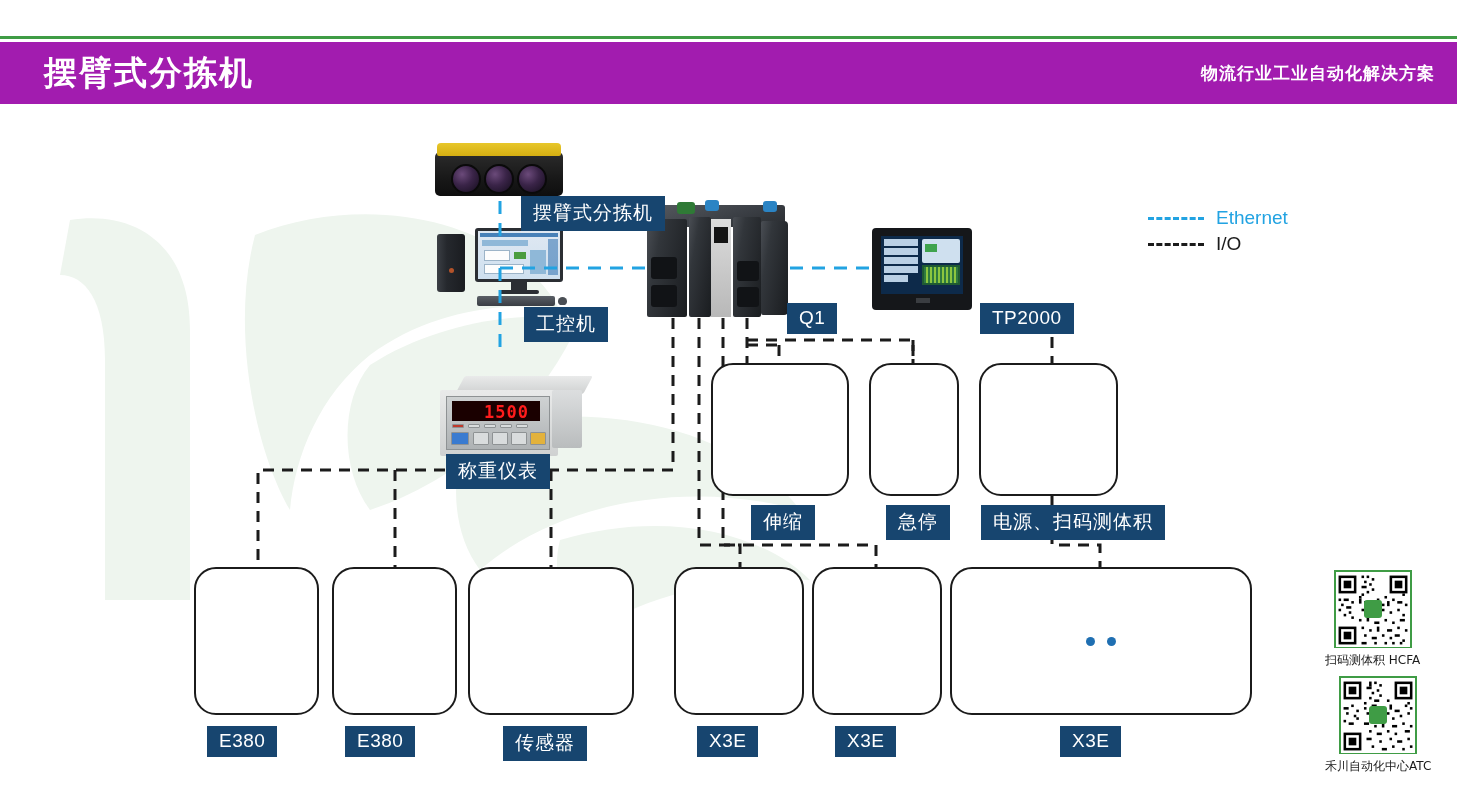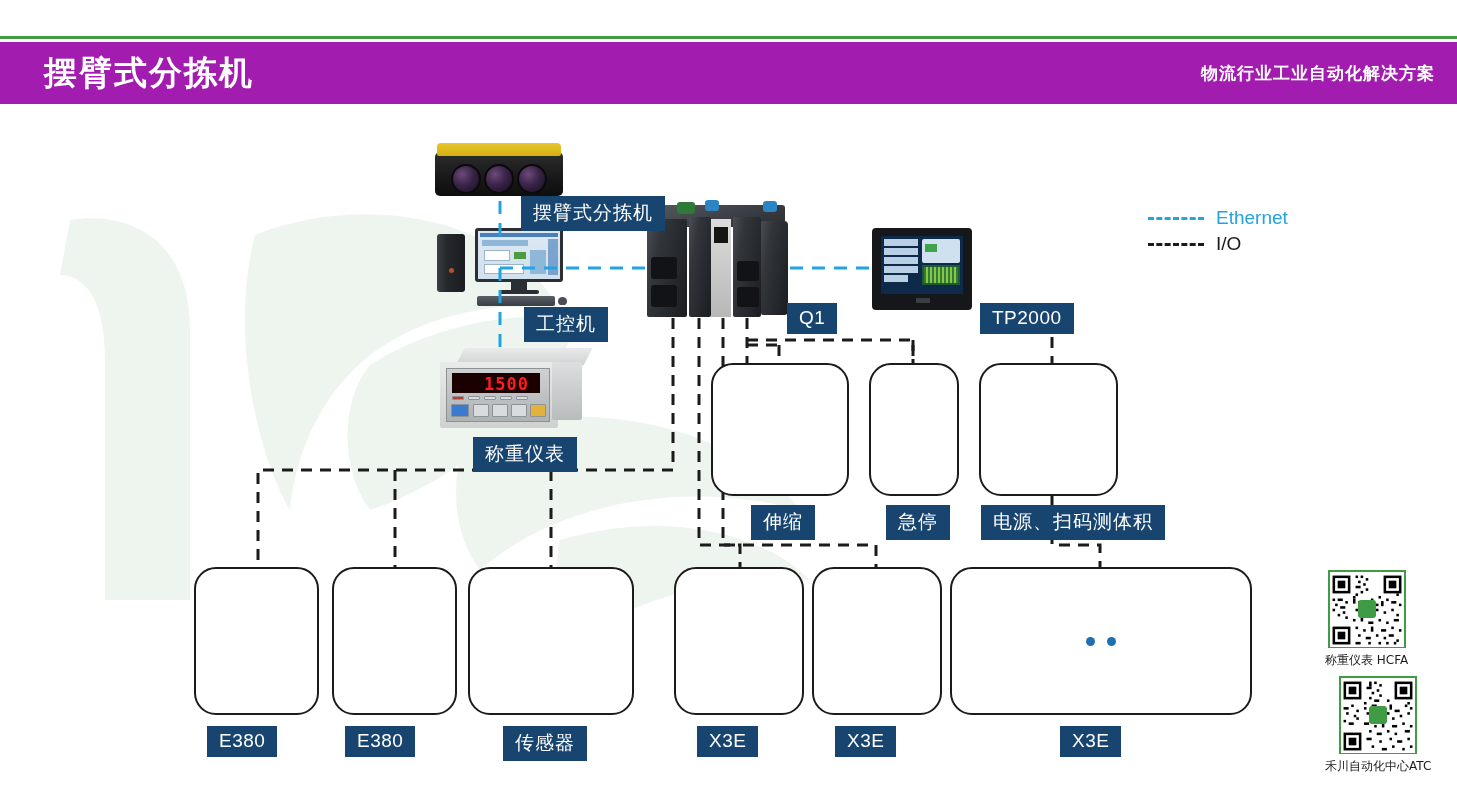--- a/index.html
+++ b/index.html
@@ -337,39 +337,39 @@
       <div class="hmi-cell" style="left:41px; top:3px; width:38px; height:24px; background:#cfe0ef; border-radius:2px;"></div>
       <div class="hmi-cell" style="left:44px; top:8px; width:12px; height:8px; background:#3fa34d;"></div>
       <div class="hmi-cell" style="left:41px; top:29px; width:38px; height:20px; background:#1f5a33;"></div>
       <div class="hmi-cell" style="left:43px; top:31px; width:34px; height:16px; background:repeating-linear-gradient(90deg,#2f7a3e 0 2px,#8cc63f 2px 4px);"></div>
     </div>
   </div>
   <div class="hmi-cell" style="left:44px; top:70px; width:14px; height:5px; background:#3a3d41;"></div>
 </div>
 <div class="nlabel lat" style="left:980px; top:303px;">TP2000</div>
 
-<div class="art" style="left:440px; top:348px; width:150px; height:85px;">
+<div class="art" style="left:440px; top:376px; width:150px; height:85px;">
   <div class="wi-case" style="left:20px; top:0; width:128px; height:18px; transform:skewX(-28deg);"></div>
   <div class="wi-case" style="left:0; top:14px; width:118px; height:66px;"></div>
   <div class="wi-case" style="left:112px; top:14px; width:30px; height:58px; background:linear-gradient(180deg,#dcdedf,#b9bcbd);"></div>
   <div class="wi-face" style="left:6px; top:20px; width:104px; height:54px;"></div>
   <div class="wi-led" style="left:12px; top:25px; width:88px; height:20px;"></div>
   <div class="wi-digit" style="left:44px; top:26px; font-size:17px; letter-spacing:1px;">1500</div>
   <div class="wi-btn" style="left:12px; top:48px; width:12px; height:4px; background:#c0392b;"></div>
   <div class="wi-btn" style="left:28px; top:48px; width:12px; height:4px;"></div>
   <div class="wi-btn" style="left:44px; top:48px; width:12px; height:4px;"></div>
   <div class="wi-btn" style="left:60px; top:48px; width:12px; height:4px;"></div>
   <div class="wi-btn" style="left:76px; top:48px; width:12px; height:4px;"></div>
   <div class="wi-btn blue" style="left:11px; top:56px; width:18px; height:13px;"></div>
   <div class="wi-btn" style="left:33px; top:56px; width:16px; height:13px;"></div>
   <div class="wi-btn" style="left:52px; top:56px; width:16px; height:13px;"></div>
   <div class="wi-btn" style="left:71px; top:56px; width:16px; height:13px;"></div>
   <div class="wi-btn yellow" style="left:90px; top:56px; width:16px; height:13px;"></div>
 </div>
-<div class="nlabel" style="left:446px; top:437px;margin-left:27px;">称重仪表</div>
+<div class="nlabel" style="left:446px; top:454px;">称重仪表</div>
 
 <div class="dbox" style="left:711px; top:363px; width:138px; height:133px;"></div>
 <div class="art" style="left:727px; top:378px; width:106px; height:100px;">
   <div class="pb-cap pb-green" style="left:3px; top:3px; width:42px; height:20px;"></div>
   <div class="pb-barrel" style="left:3px; top:14px; width:42px; height:40px;"></div>
   <div class="pb-clip" style="left:1px; top:50px; width:46px; height:9px; border-radius:3px;"></div>
   <div class="pb-barrel" style="left:6px; top:56px; width:36px; height:22px;"></div>
   <div class="pb-base" style="left:7px; top:74px; width:20px; height:16px;"></div>
   <div class="pb-cap pb-green" style="left:57px; top:3px; width:42px; height:20px;"></div>
   <div class="pb-barrel" style="left:57px; top:14px; width:42px; height:40px;"></div>
@@ -613,21 +613,21 @@
           <rect x="19" y="27" width="1" height="1"></rect>
         <rect x="22" y="27" width="1" height="1"></rect>
           <rect x="25" y="27" width="1" height="1"></rect>
         <rect x="9" y="9" width="1" height="1"></rect>
           <rect x="19" y="9" width="1" height="1"></rect>
           <rect x="26" y="8" width="1" height="1"></rect>
       </g>
     </svg>
     <div class="qr-logo"></div>
   </div>
-  <div class="qr-cap">称重仪表 HCFA</div>
+  <div class="qr-cap">扫码测体积 HCFA</div>
 </div>
 
 <div class="qr-wrap" style="left:1325px; top:676px;">
   <div class="qr-box">
     <svg viewBox="0 0 29 29" width="74" height="74" style="display:block;margin:1px auto;">
       <rect width="29" height="29" fill="#fff"></rect>
       <g fill="#000">
         <rect x="1" y="1" width="7" height="7"></rect>
           <rect x="2" y="2" width="5" height="5" fill="#fff"></rect>
           <rect x="3" y="3" width="3" height="3"></rect>

